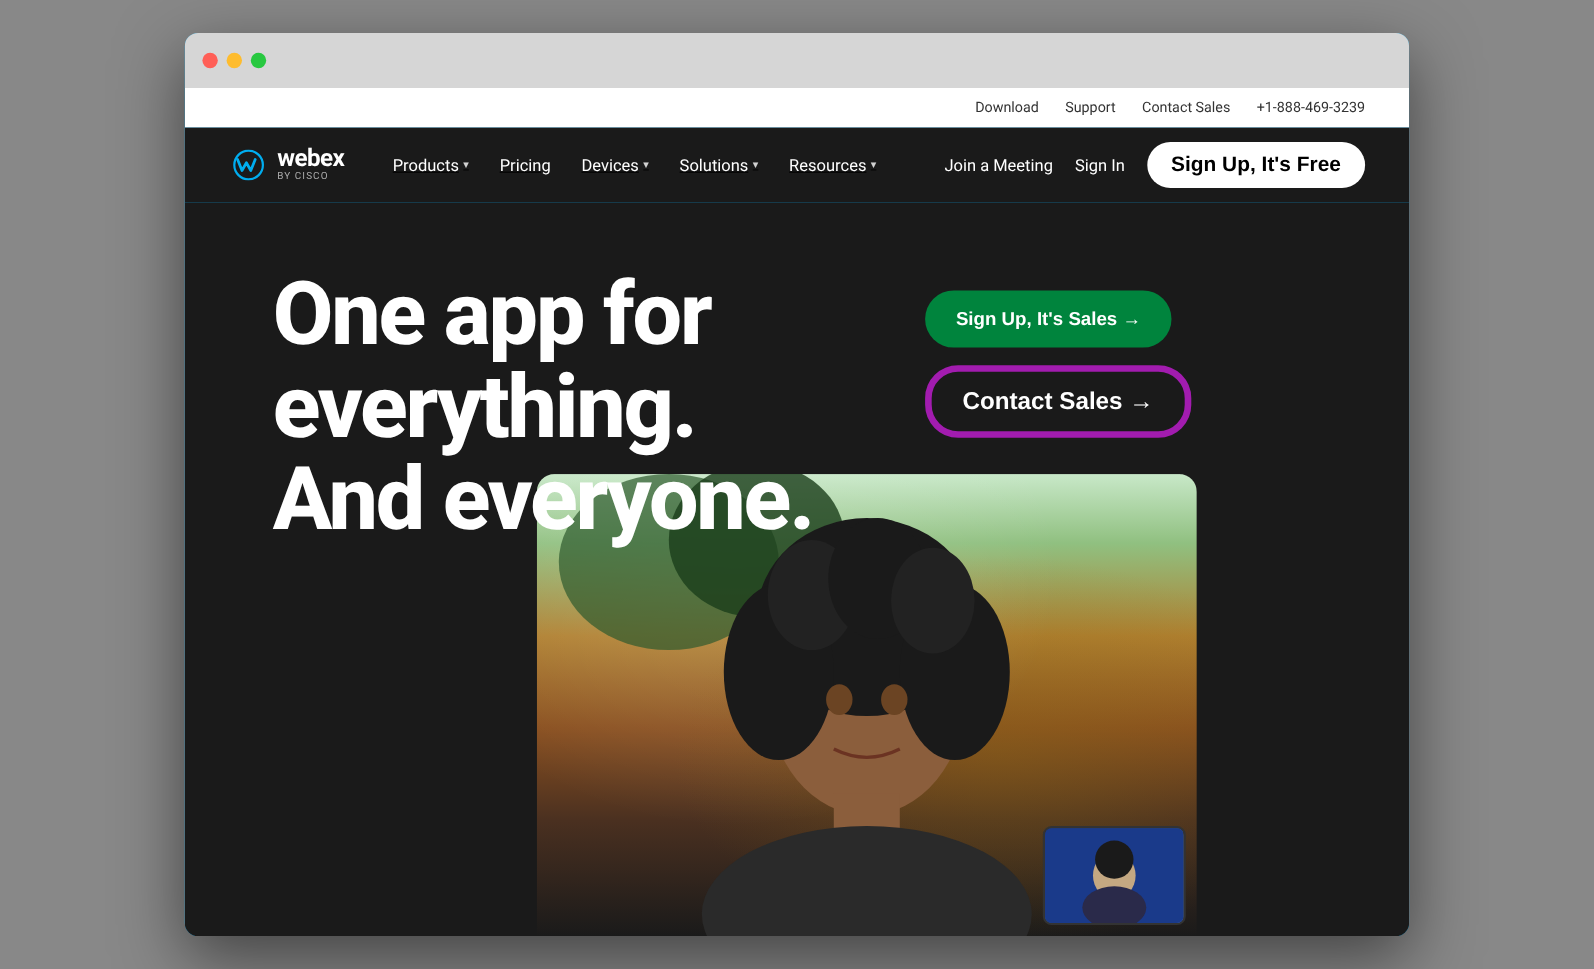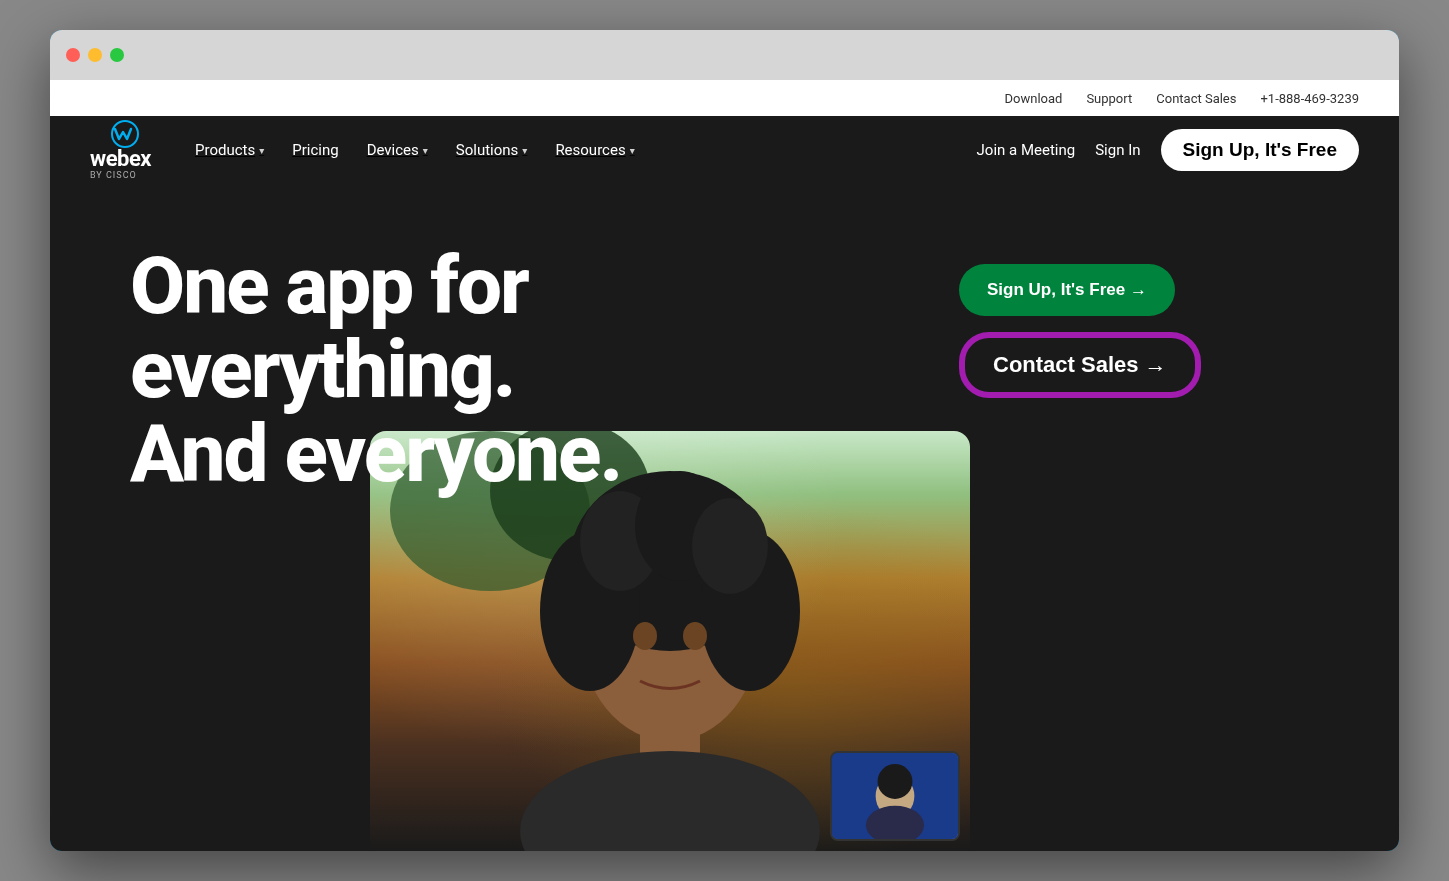--- a/index.html
+++ b/index.html
@@ -6,21 +6,21 @@
     body {
       background: #888;
       display: flex;
       justify-content: center;
       align-items: center;
       min-height: 100vh;
       font-family: -apple-system, BlinkMacSystemFont, 'Segoe UI', Roboto, sans-serif;
     }
 
     .browser-window {
-      width: 1349px;
+      width: 1113px;
       height: 821px;
       background: #0ea5e9;
       border-radius: 12px;
       overflow: hidden;
       box-shadow: 0 20px 60px rgba(0,0,0,0.5);
     }
 
     .browser-chrome {
       background: #d6d6d6;
       height: 50px;
@@ -66,23 +66,22 @@
       background: #1a1a1a;
       height: 68px;
       display: flex;
       align-items: center;
       padding: 0 40px;
       gap: 0;
     }
 
     .logo-area {
       display: flex;
-      align-items: flex-end;
+      align-items: center;
       margin-right: 32px;
-      flex-direction: column;
     }
 
     .logo-icon {
       width: 36px;
       height: 28px;
       margin-right: 8px;
     }
 
     .logo-text {
       display: flex;
@@ -366,20 +365,20 @@
           </svg>
         </div>
       </div>
 
       <div class="hero-left">
         <h1 class="hero-headline">One app for everything. And everyone.</h1>
       </div>
 
       <div class="hero-right">
 
-        <button class="hero-cta-primary">Sign Up, It's Free →</button>
+        <button class="hero-cta-primary">Sign Up, It's Sales →</button>
         <button class="hero-cta-secondary">Contact Sales →</button>
       </div>
 
     </div>
 
   </div>
 </div>
 
 </body></html>

